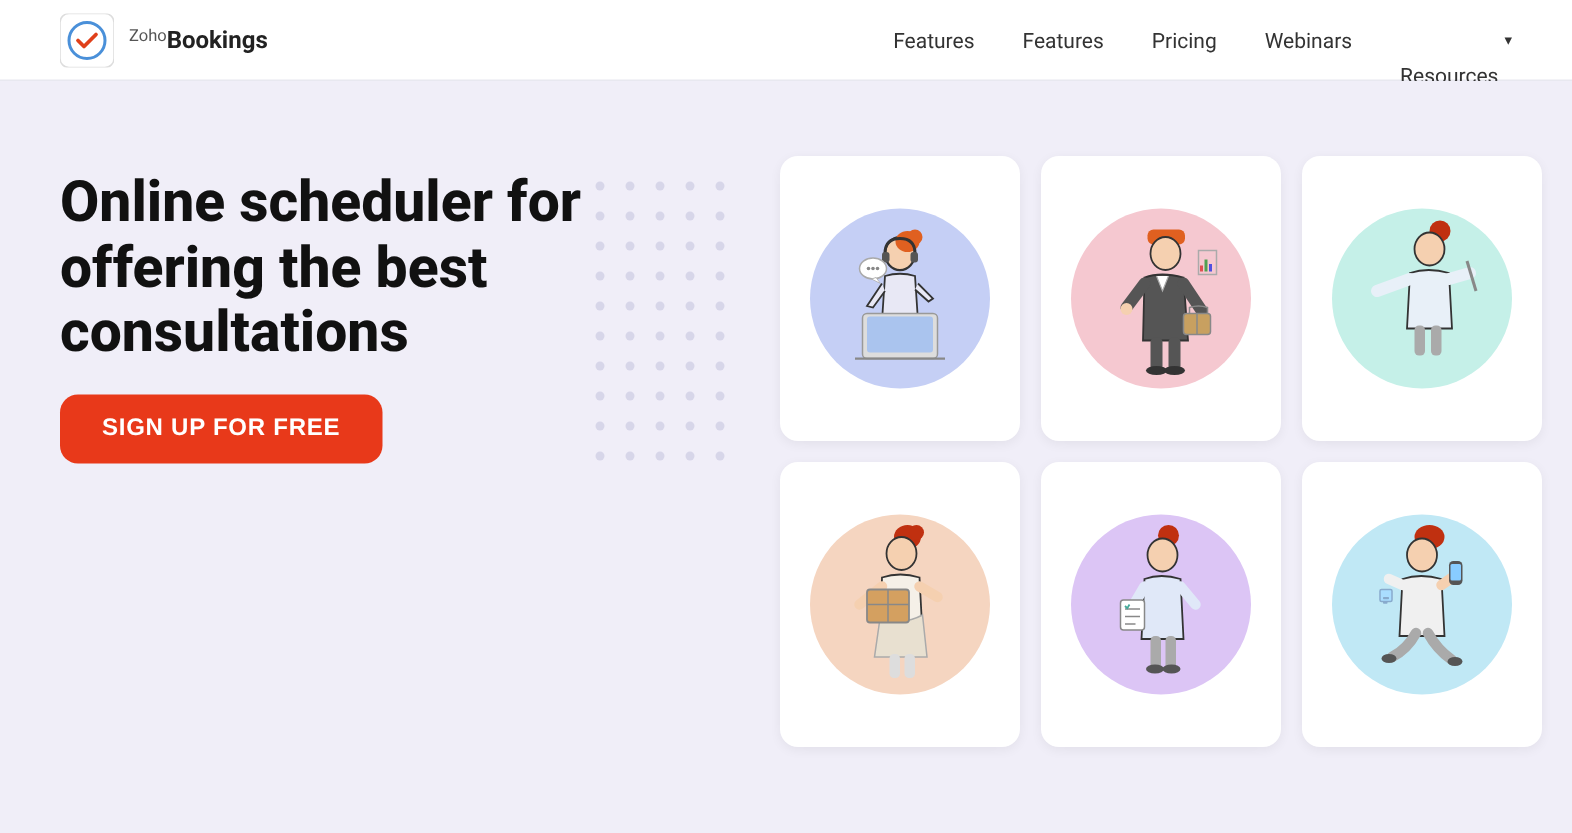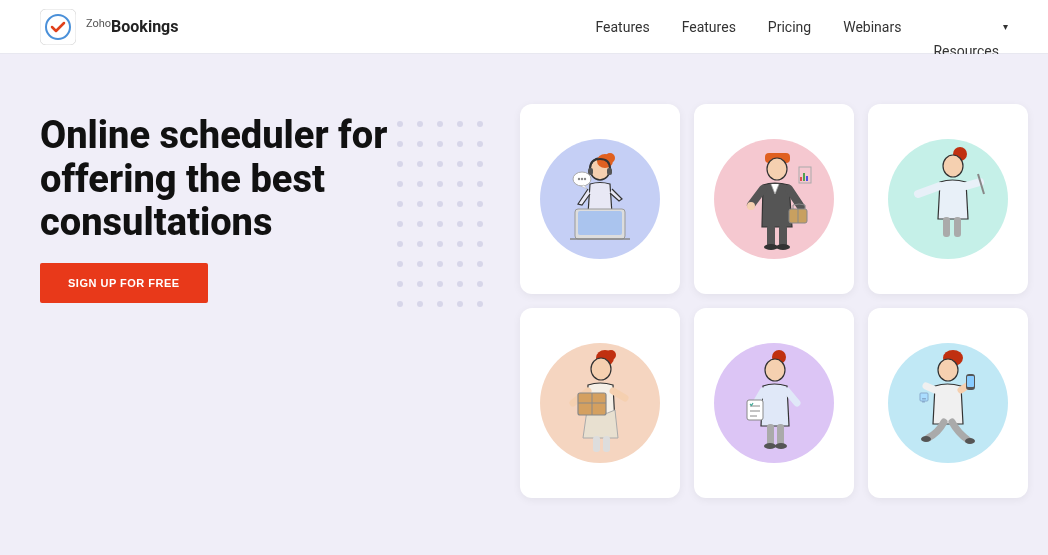--- a/index.html
+++ b/index.html
@@ -94,28 +94,28 @@
       font-size: 13.5px;
       color: #444;
       line-height: 1.6;
       max-width: 360px;
       margin-bottom: 28px;
     }
     .cta-button {
       display: inline-block;
       background: #e8391a;
       color: #fff;
-      font-size: 11px;
+      font-size: 16px;
       font-weight: 700;
       letter-spacing: 0.5px;
       padding: 14px 28px;
       border: none;
       cursor: pointer;
       text-transform: uppercase;
-      border-radius: 2px;
+      border-radius: 12px;
     }
 
     
     .right-side {
       flex: 1;
       display: grid;
       grid-template-columns: 160px 160px 160px;
       grid-template-rows: 190px 190px;
       gap: 14px;
       padding-left: 60px;

